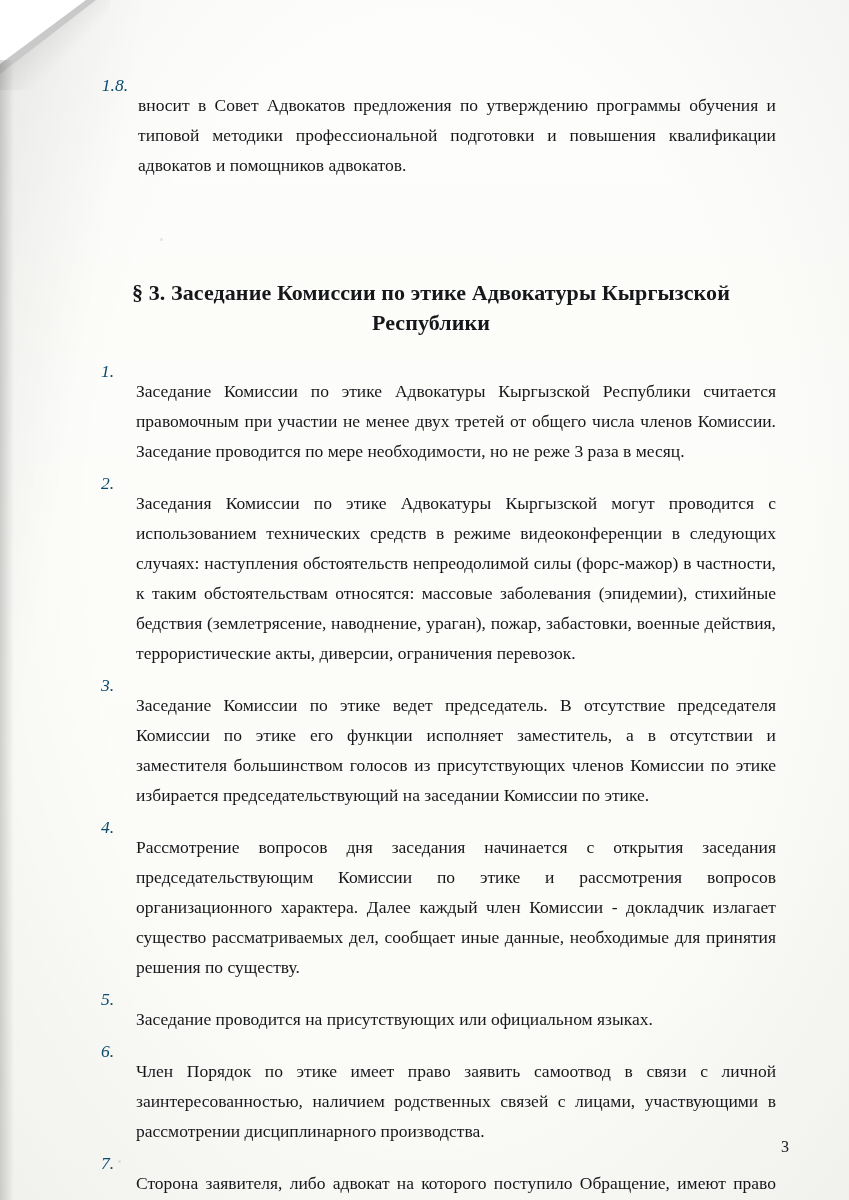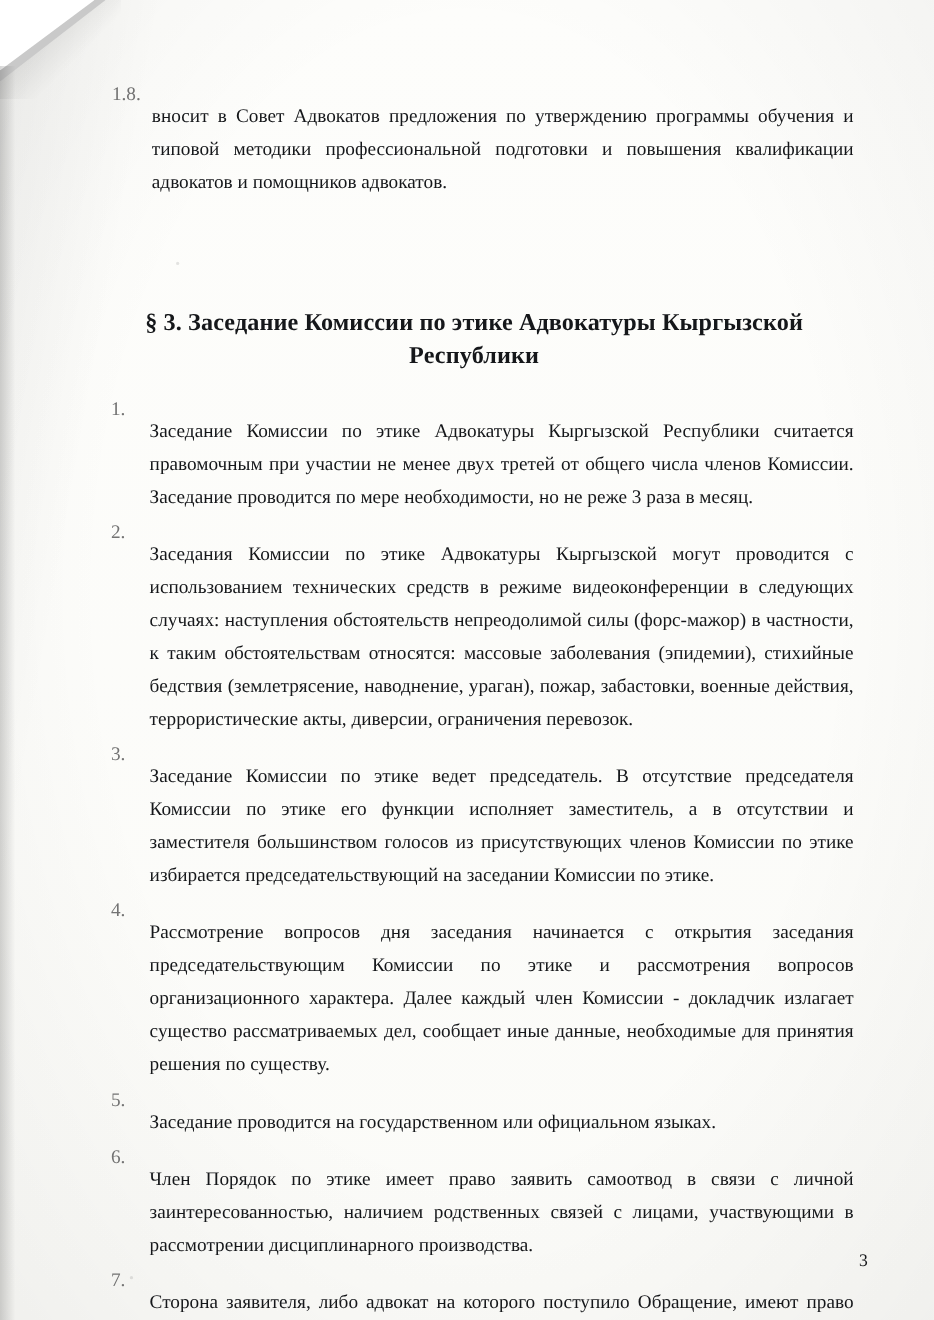--- a/index.html
+++ b/index.html
@@ -76,21 +76,22 @@
   .item {
     display: flex;
     align-items: flex-start;
     margin-bottom: 2px;
   }
   .num {
     flex: 0 0 auto;
     text-align: right;
     font-size: 17.5px;
     line-height: 30px;
-    color: #737373;
+    color: #0c4a6e;
+    font-style: italic;
   }
   .sub-num { width: 42px; margin-right: 10px; }
   .main-num { width: 28px; margin-right: 22px; }
   .txt {
     flex: 1 1 auto;
     font-size: 17.5px;
     line-height: 30px;
     text-align: justify;
     text-justify: inter-word;
     hyphens: manual;
@@ -158,21 +159,21 @@
       <li class="item">
         <span class="num main-num">3.</span>
         <span class="txt">Заседание Комиссии по этике ведет председатель. В отсутствие председателя Комиссии по этике его функции исполняет заместитель, а в отсутствии и заместителя большинством голосов из присутствующих членов Комиссии по этике избирается председательствующий на заседании Комиссии по этике.</span>
       </li>
       <li class="item">
         <span class="num main-num">4.</span>
         <span class="txt">Рассмотрение вопросов дня заседания начинается с открытия заседания председательствующим Комиссии по этике и рассмотрения вопросов организационного характера. Далее каждый член Комиссии - докладчик излагает существо рассматриваемых дел, сообщает иные данные, необходимые для принятия решения по существу.</span>
       </li>
       <li class="item">
         <span class="num main-num">5.</span>
-        <span class="txt">Заседание проводится на государственном или официальном языках.</span>
+        <span class="txt">Заседание проводится на присутствующих или официальном языках.</span>
       </li>
       <li class="item">
         <span class="num main-num">6.</span>
         <span class="txt">Член Порядок по этике имеет право заявить самоотвод в связи с личной заинтересованностью, наличием родственных связей с лицами, участвующими в рассмотрении дисциплинарного производства.</span>
       </li>
       <li class="item">
         <span class="num main-num">7.</span>
         <span class="txt">Сторона заявителя, либо адвокат на которого поступило Обращение, имеют право обратиться с обоснованным заявлением об отводе в отношении кого-либо из членов Комиссии по этике. Члены Комиссии по этике принимают решение в совещательной комнате об отводе при помощи голосования простым большинством голосов.</span>
       </li>
       <li class="item">

